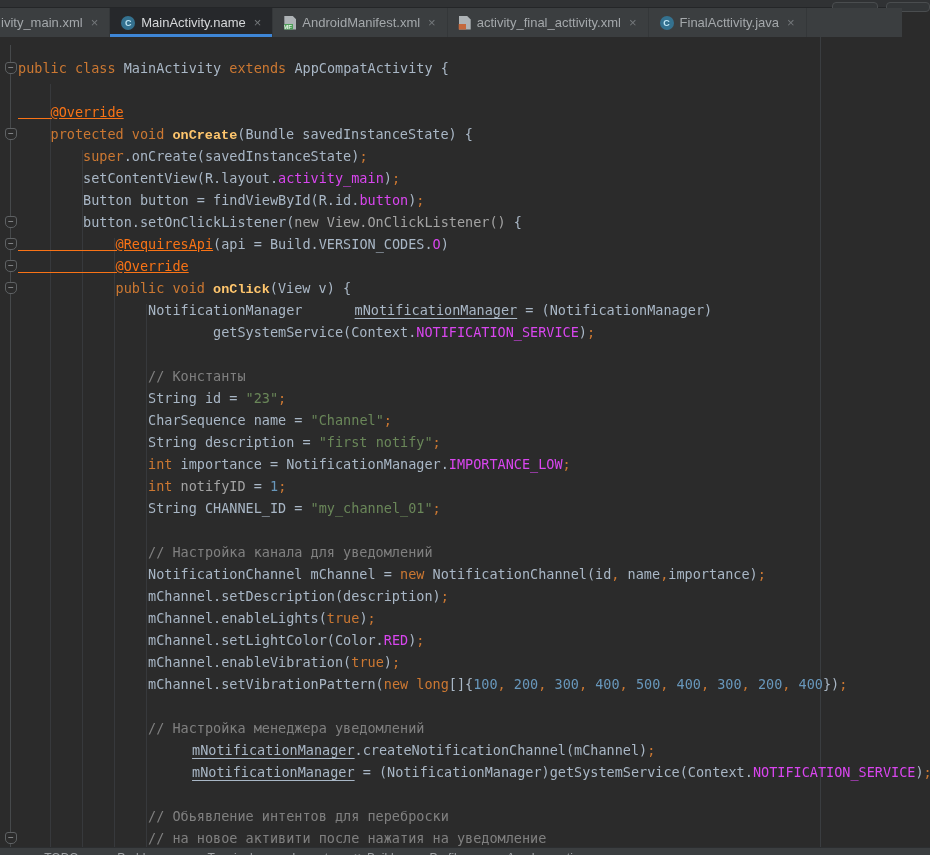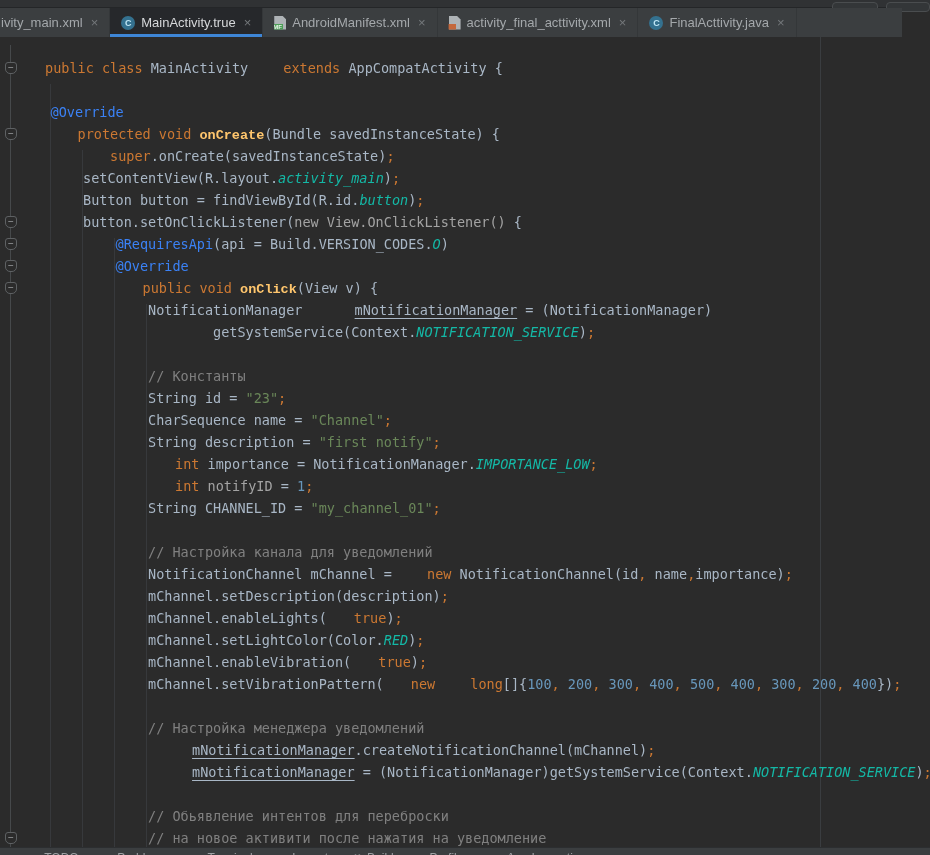--- a/index.html
+++ b/index.html
@@ -43,27 +43,27 @@
   .fold-marker { position:absolute; left:5px; width:12px; height:12px; border:1px solid #5E6163;
                  border-radius:3px 3px 5px 5px; background:#2B2B2B; color:#9DA0A2;
                  font-size:10px; line-height:9px; text-align:center; z-index:3; }
   .indent-guide { position:absolute; width:1px; background:#37393C; }
   #margin-line { position:absolute; left:820px; top:0; width:1px; height:810px; background:#3A3D40; }
 
   #code { position:absolute; left:18px; top:20px;
           font-family:"DejaVu Sans Mono", monospace; font-size:13.5px; line-height:22px;
           color:#A9B7C6; white-space:pre; z-index:2; }
   .cl { height:22px; }
-  .tok-kw  { color:#CC7832;margin-left:27px; }
+  .tok-kw  { color:#CC7832; }
   .tok-mth { color:#FFC66D; font-weight:bold;font-family:Liberation Mono, monospace; }
-  .tok-ann { color:#3b82f6; }
+  .tok-ann { color:#f97316;text-decoration:underline; }
   .tok-str { color:#6A8759; }
   .tok-num { color:#6897BB; }
   .tok-cmt { color:#808080; }
-  .tok-fld { color:#14b8a6; font-style:italic; }
+  .tok-fld { color:#d946ef; }
   .tok-dim { color:#a3a3a3; }
   .tok-pun { color:#CC7832; }
   .tok-und { color:#A9B7C6; text-decoration:underline; text-underline-offset:3px;padding-left:44px; }
 
   
   #status-bar { position:absolute; left:0; top:847px; width:930px; height:26px;
                 background:#3B3E40; border-top:1px solid #2C2E30;
                 display:flex; align-items:flex-start; padding:3px 0 0 30px; gap:24px; }
   .sb-item { display:flex; align-items:center; gap:5px; font-size:12px; color:#9EA1A4; }
   .sb-ic { font-size:11px; color:#8A8E91; line-height:12px; }
@@ -82,21 +82,21 @@
     </div>
   </div>
 
   <div id="tab-bar">
       <div class="tab first">
         <span>ivity_main.xml</span>
         <span class="close">×</span>
       </div>
       <div class="tab selected">
         <span class="ic-class">C</span>
-        <span>MainActivity.true</span>
+        <span>MainActivity.name</span>
         <span class="close">×</span>
       </div>
       <div class="tab">
         <span class="ic-doc">
           <span class="badge green">MF</span>
         </span>
         <span>AndroidManifest.xml</span>
         <span class="close">×</span>
       </div>
       <div class="tab">

